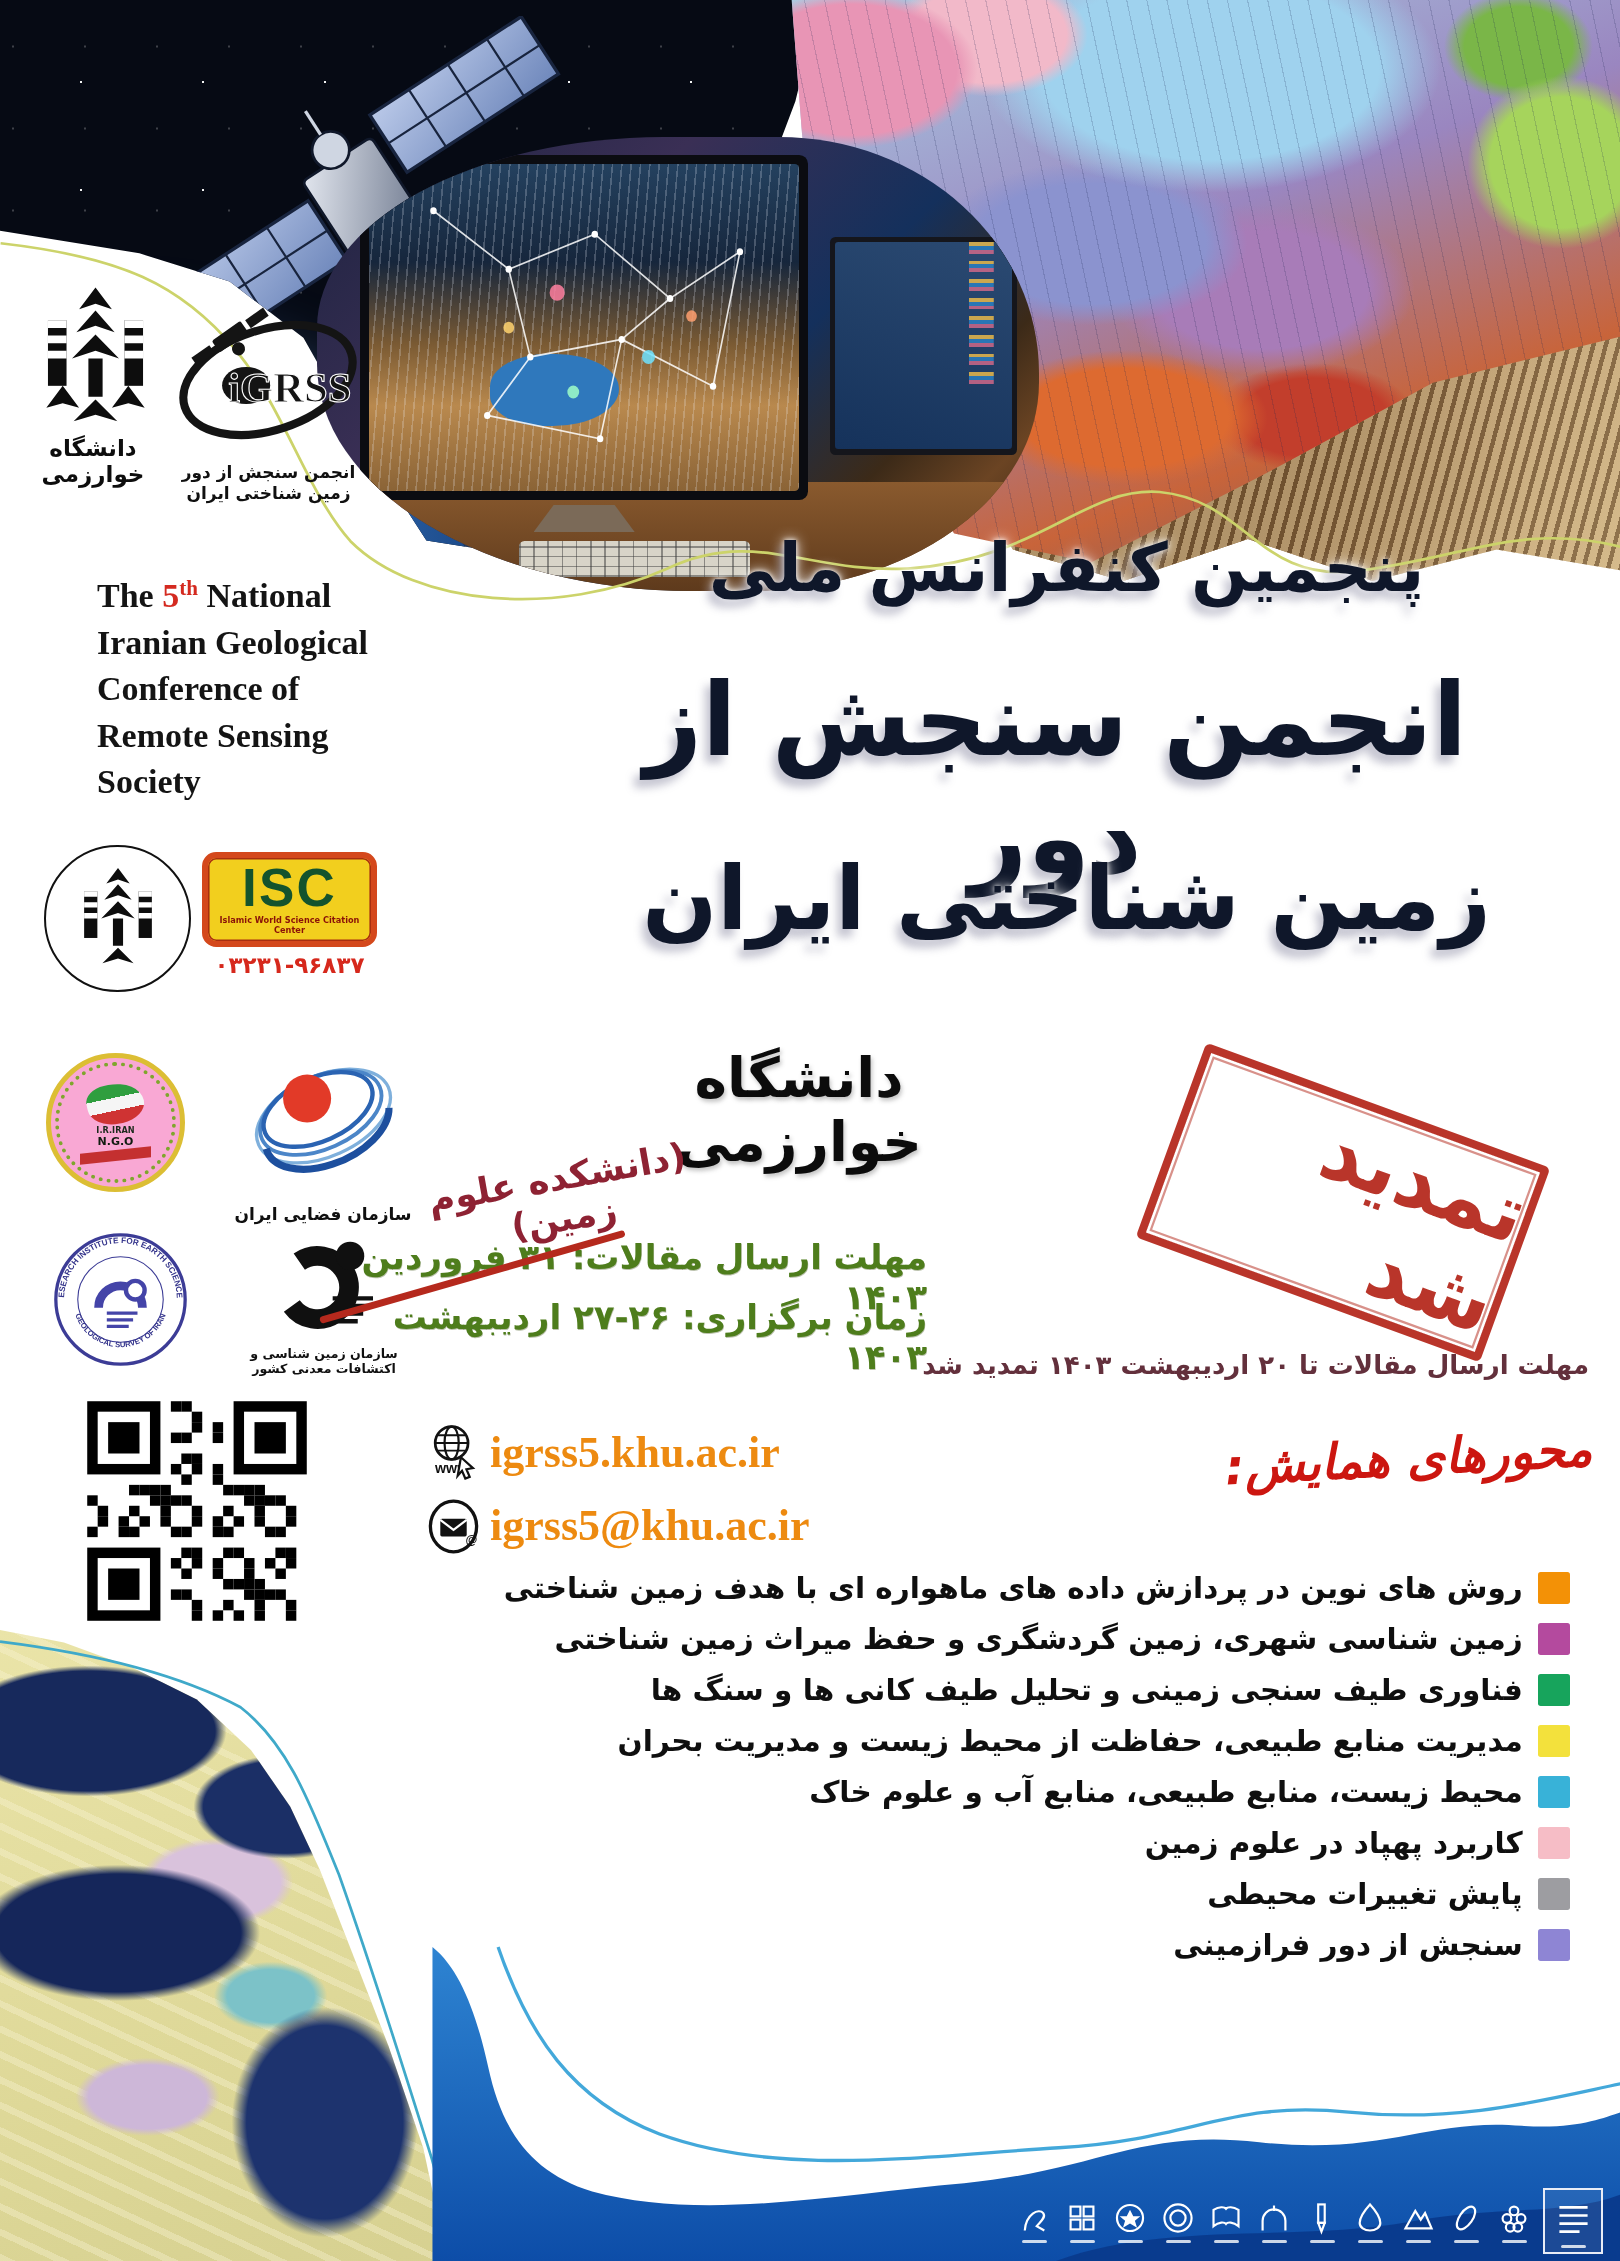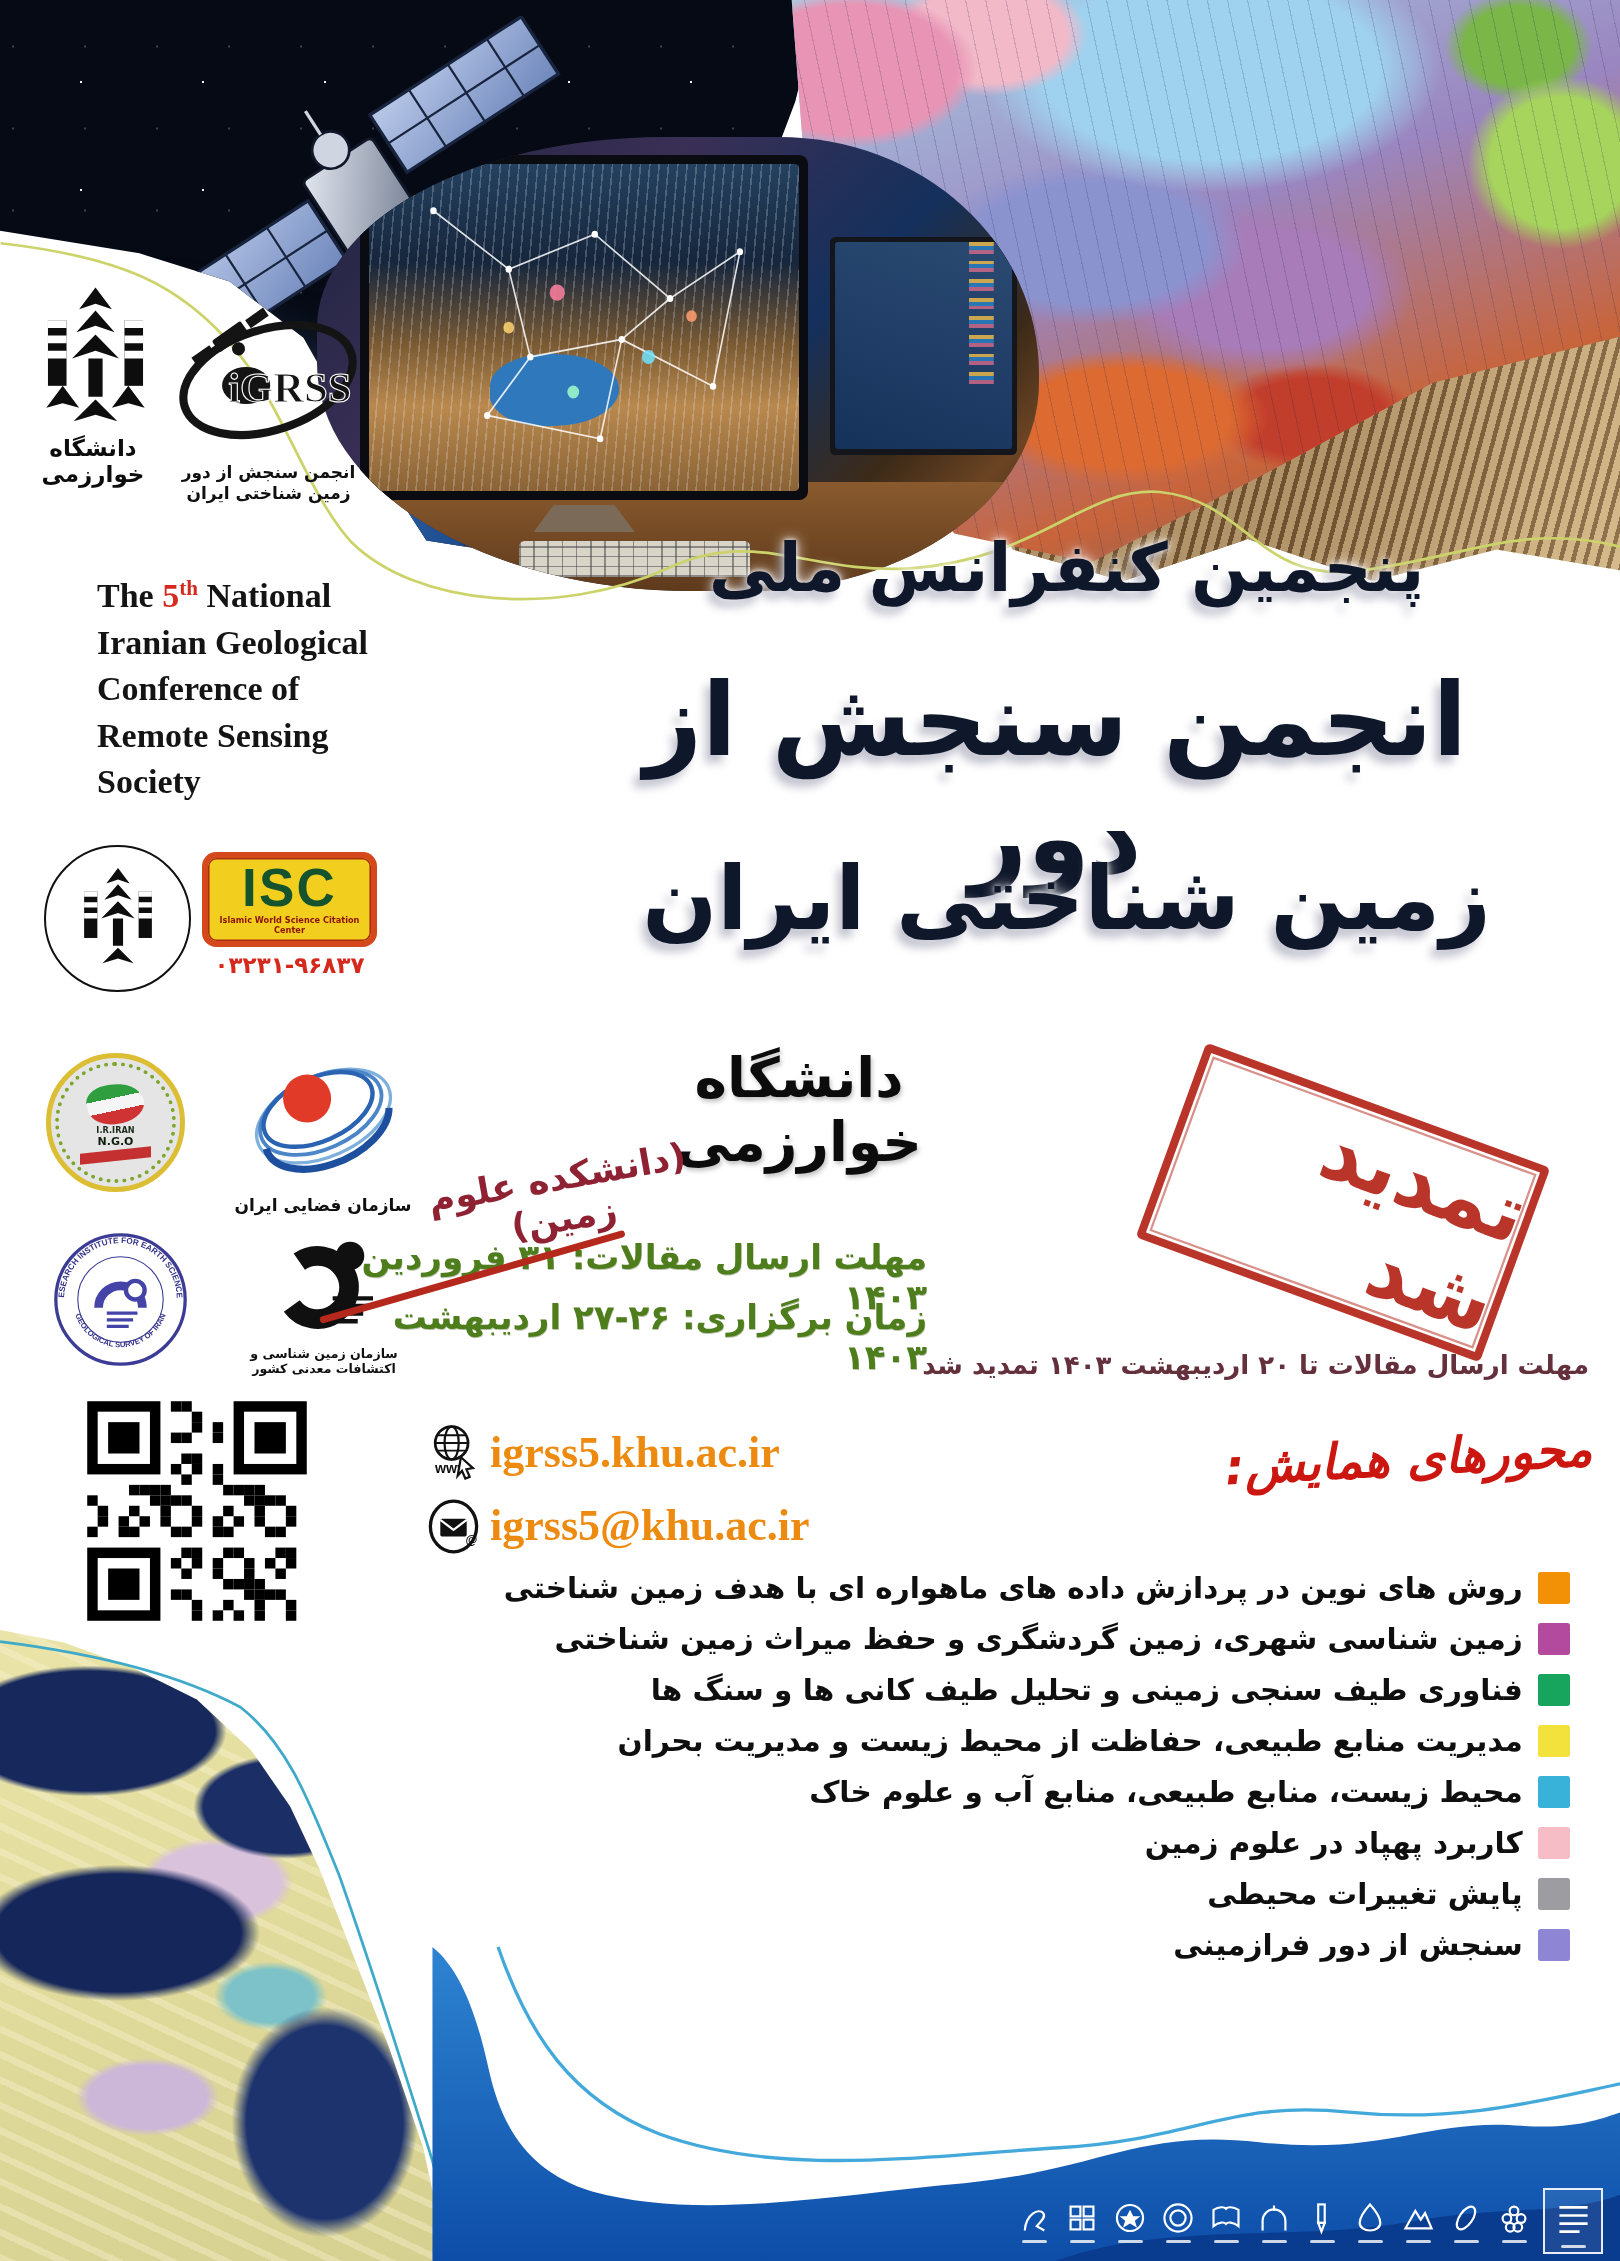--- a/index.html
+++ b/index.html
@@ -78,29 +78,29 @@
   .et-red{color:#d42a20;}
   .english-title sup{font-size:.62em;}
   .assoc-logo{position:absolute;left:44px;top:845px;width:143px;height:143px;border-radius:50%;
     background:#fff;border:2.7px solid #111;display:flex;align-items:center;justify-content:center;}
   .isc{position:absolute;left:202px;top:852px;width:175px;text-align:center;}
   .isc-box{border:6.6px solid #d4481c;border-radius:14.2px;background:#f2cf1e;padding:3.3px 5.5px 5.5px;box-shadow:0 0 0 1.6px #a82f10 inset;}
   .isc-acronym{font-size:53px;font-weight:900;color:#14532d;letter-spacing:2.2px;line-height:1;font-family:"Liberation Sans",sans-serif;}
   .isc-sub{font-size:8.2px;font-weight:bold;color:#8a1208;margin-top:1.1px;}
   .isc-number{margin-top:5.5px;font-size:23px;font-weight:bold;color:#d6281c;}
   .ngo{position:absolute;left:46px;top:1053px;width:139px;height:139px;border-radius:50%;
-    border:5.5px solid #dcbe34;background:#e5e5e5;display:flex;flex-direction:column;align-items:center;justify-content:center;box-sizing:border-box;}
+    border:5.5px solid #dcbe34;background:#f9a8d4;display:flex;flex-direction:column;align-items:center;justify-content:center;box-sizing:border-box;}
   .ngo-inner{position:absolute;inset:4.4px;border-radius:50%;border:4.9px dotted #7fa62c;}
   .iran-map{width:57px;height:40px;border-radius:38% 58% 46% 52%;transform:rotate(-12deg);
     background:linear-gradient(180deg,#2f9e3f 34%,#f5f5f5 34% 66%,#cf3333 66%);}
   .ngo-country{font-size:8.2px;font-weight:bold;color:#1c2a1c;margin-top:1.1px;}
   .ngo-label{font-size:11px;font-weight:bold;color:#101c10;}
   .ngo-ribbon{width:71px;height:11px;background:#c43030;transform:skewY(-6deg);margin-top:2.2px;}
   .space-agency{position:absolute;left:230px;top:1056px;width:186px;text-align:center;}
-  .space-caption{font-size:17px;font-weight:bold;color:#101010;margin-top:6px;}
+  .space-caption{font-size:17px;font-weight:bold;color:#101010;margin-top:15px;}
   .ries{position:absolute;left:52px;top:1231px;}
   .gsi{position:absolute;left:231px;top:1233px;width:186px;text-align:center;}
   .gsi-caption{font-size:12.6px;font-weight:bold;color:#101010;margin-top:2.2px;}
   .qr{position:absolute;left:82px;top:1396px;width:230px;height:230px;background:#fff;}
   
   .pt{position:absolute;text-align:center;color:#0f172a;font-weight:800;
     text-shadow:-5.5px 7.7px 8.8px rgba(110,110,140,.4),0 0 14.2px #ffffff,0 0 5.5px #ffffff;}
   .pt1{left:574px;top:529px;width:985px;font-size:67px;}
   .pt2{left:547px;top:661px;width:1017px;font-size:101px;}
   .pt3{left:574px;top:847px;width:985px;font-size:88px;}

